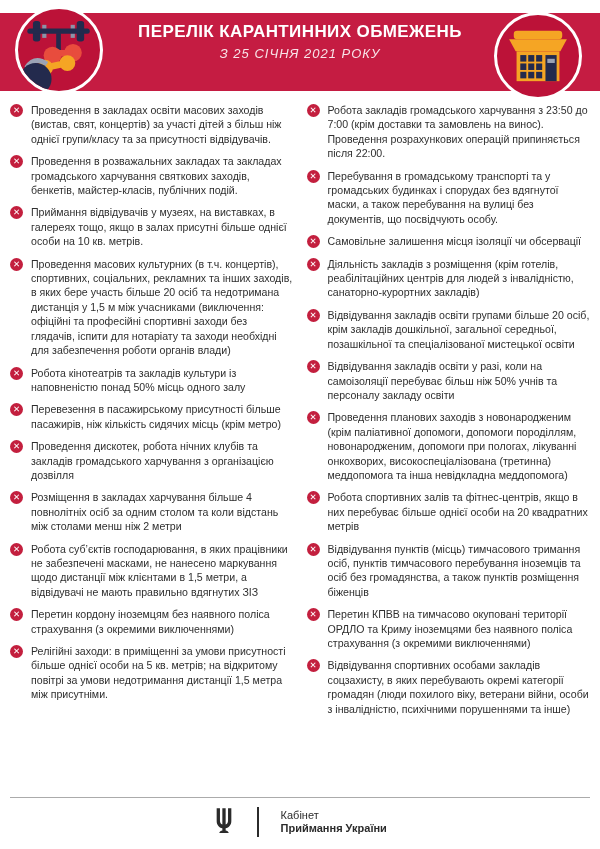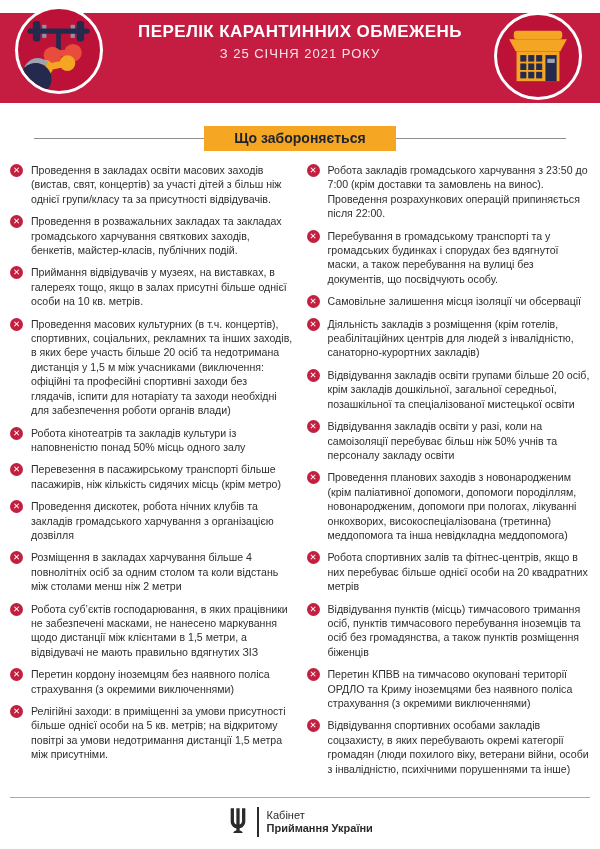--- a/index.html
+++ b/index.html
@@ -4,48 +4,48 @@
 <style>
   :root{
     --banner:#C51C42; --circle:#BC1238; --orange:#F5A623; --navy:#232A4D;
     --bullet:#C31F3E; --text:#2F2F2F; --gray:#8F8F8F; --steel:#9BA3B5;
   }
   *{margin:0;padding:0;box-sizing:border-box;}
   body{background:#fff;font-family:"Liberation Sans","DejaVu Sans",sans-serif;}
   .page{position:relative;width:600px;height:849px;background:#fff;overflow:hidden;
         display:flex;flex-direction:column;}
   
-  .banner{position:relative;margin-top:13px;height:90px;background:var(--banner);}
+  .banner{position:relative;margin-top:13px;height:78px;background:var(--banner);}
   .circle{position:absolute;width:88px;height:88px;border-radius:50%;
           background:var(--circle);border:3px solid #fff;overflow:hidden;}
   .circle svg{display:block;width:100%;height:100%;}
   .circle.left{left:15px;top:-7px;}
   .circle.right{right:18px;top:-1px;}
   .titles{position:absolute;left:120px;right:120px;top:8px;text-align:center;color:#fff;}
   .title{font-size:17px;font-weight:700;letter-spacing:.4px;line-height:21px;}
   .subtitle{margin-top:4px;font-size:13px;font-weight:400;color:rgba(255,255,255,.88);
-            letter-spacing:1px;}
+            letter-spacing:1px;font-style:italic;}
   
   .section-head{position:relative;height:25px;margin-top:23px;}
   .rule{position:absolute;left:34px;right:34px;top:12px;height:1px;background:var(--gray);}
   .badge{position:absolute;left:50%;transform:translateX(-50%);top:0;width:192px;
          background:var(--orange);color:#1E222E;font-weight:700;font-size:14px;
          text-align:center;padding:4px 0 5px;}
   
   .columns{display:flex;gap:13px;padding:12px 10px 0 10px;flex:1;}
   .col{flex:1;min-width:0;}
   .item{display:flex;gap:8px;margin-bottom:8px;}
   .x-ic{flex:0 0 13px;width:13px;height:13px;margin-top:1px;border-radius:50%;
         background:var(--bullet);color:#fff;font-size:8.5px;font-weight:700;
         line-height:13px;text-align:center;}
   .item-text{font-size:10.6px;line-height:14.4px;color:var(--text);}
   .item-text .b{font-weight:400;}
   
   .footer{margin-top:auto;border-top:1px solid #ABABAB;margin-left:10px;margin-right:10px;
-          padding:9px 0 12px;display:flex;align-items:center;justify-content:center;gap:8px;}
+          padding:9px 0 12px;display:flex;align-items:center;justify-content:center;gap:22px;}
   .tryzub svg{display:block;}
   .footer-sep{width:1.5px;height:30px;background:#2B2B2B;}
   .footer-text{font-size:11px;color:#2B2B2B;line-height:13.5px;}
   .footer-text .l2{font-weight:700;}
 </style>
 </head>
 <body>
 
 <div class="page">
 
@@ -85,24 +85,20 @@
         <rect x="42" y="52" width="6.5" height="7" fill="var(--navy,#232A4D)"></rect>
         <rect x="25" y="61" width="6.5" height="7" fill="var(--navy,#232A4D)"></rect>
         <rect x="33.5" y="61" width="6.5" height="7" fill="var(--navy,#232A4D)"></rect>
         <rect x="42" y="61" width="6.5" height="7" fill="var(--navy,#232A4D)"></rect>
         <rect x="52" y="43" width="12" height="28" fill="var(--navy,#232A4D)"></rect>
         <rect x="54" y="47" width="8" height="4.5" fill="#9BA3B5"></rect>
       </svg>
     </div>
   </div>
 
-  <div class="section-head">
-    <div class="rule"></div>
-    <div class="badge">Що забороняється</div>
-  </div>
 
   <div class="columns">
     <div class="col">
         <div class="item">
           <span class="x-ic">✕</span>
           <div class="item-text"><span>Проведення в закладах освіти </span><span class="b">масових заходів (вистав, свят, концертів)</span><span> за участі дітей з більш ніж однієї групи/класу та за присутності відвідувачів.</span></div>
         </div>
         <div class="item">
           <span class="x-ic">✕</span>
           <div class="item-text"><span>Проведення в розважальних закладах та закладах громадського харчування </span><span class="b">святкових заходів, бенкетів, майстер-класів, публічних подій.</span></div>
@@ -114,21 +110,21 @@
         <div class="item">
           <span class="x-ic">✕</span>
           <div class="item-text"><span>Проведення </span><span class="b">масових культурних</span><span> (в т.ч. концертів), </span><span class="b">спортивних, соціальних, рекламних та інших заходів</span><span>, в яких бере участь </span><span class="b">більше 20 осіб</span><span> та недотримана дистанція у 1,5 м між учасниками (виключення: офіційні та професійні спортивні заходи без глядачів, іспити для нотаріату та заходи необхідні для забезпечення роботи органів влади)</span></div>
         </div>
         <div class="item">
           <span class="x-ic">✕</span>
           <div class="item-text"><span>Робота </span><span class="b">кінотеатрів та закладів культури</span><span> із наповненістю понад 50% місць одного залу</span></div>
         </div>
         <div class="item">
           <span class="x-ic">✕</span>
-          <div class="item-text"><span>Перевезення в </span><span class="b">пасажирському транспорті</span><span> більше пасажирів, ніж кількість сидячих місць (крім метро)</span></div>
+          <div class="item-text"><span>Перевезення в </span><span class="b">пасажирському присутності</span><span> більше пасажирів, ніж кількість сидячих місць (крім метро)</span></div>
         </div>
         <div class="item">
           <span class="x-ic">✕</span>
           <div class="item-text"><span>Проведення </span><span class="b">дискотек,</span><span> робота </span><span class="b">нічних клубів</span><span> та закладів громадського харчування з організацією </span><span class="b">дозвілля</span></div>
         </div>
         <div class="item">
           <span class="x-ic">✕</span>
           <div class="item-text"><span>Розміщення в закладах харчування більше 4 повнолітніх осіб за одним столом та коли відстань між столами менш ніж 2 метри</span></div>
         </div>
         <div class="item">

